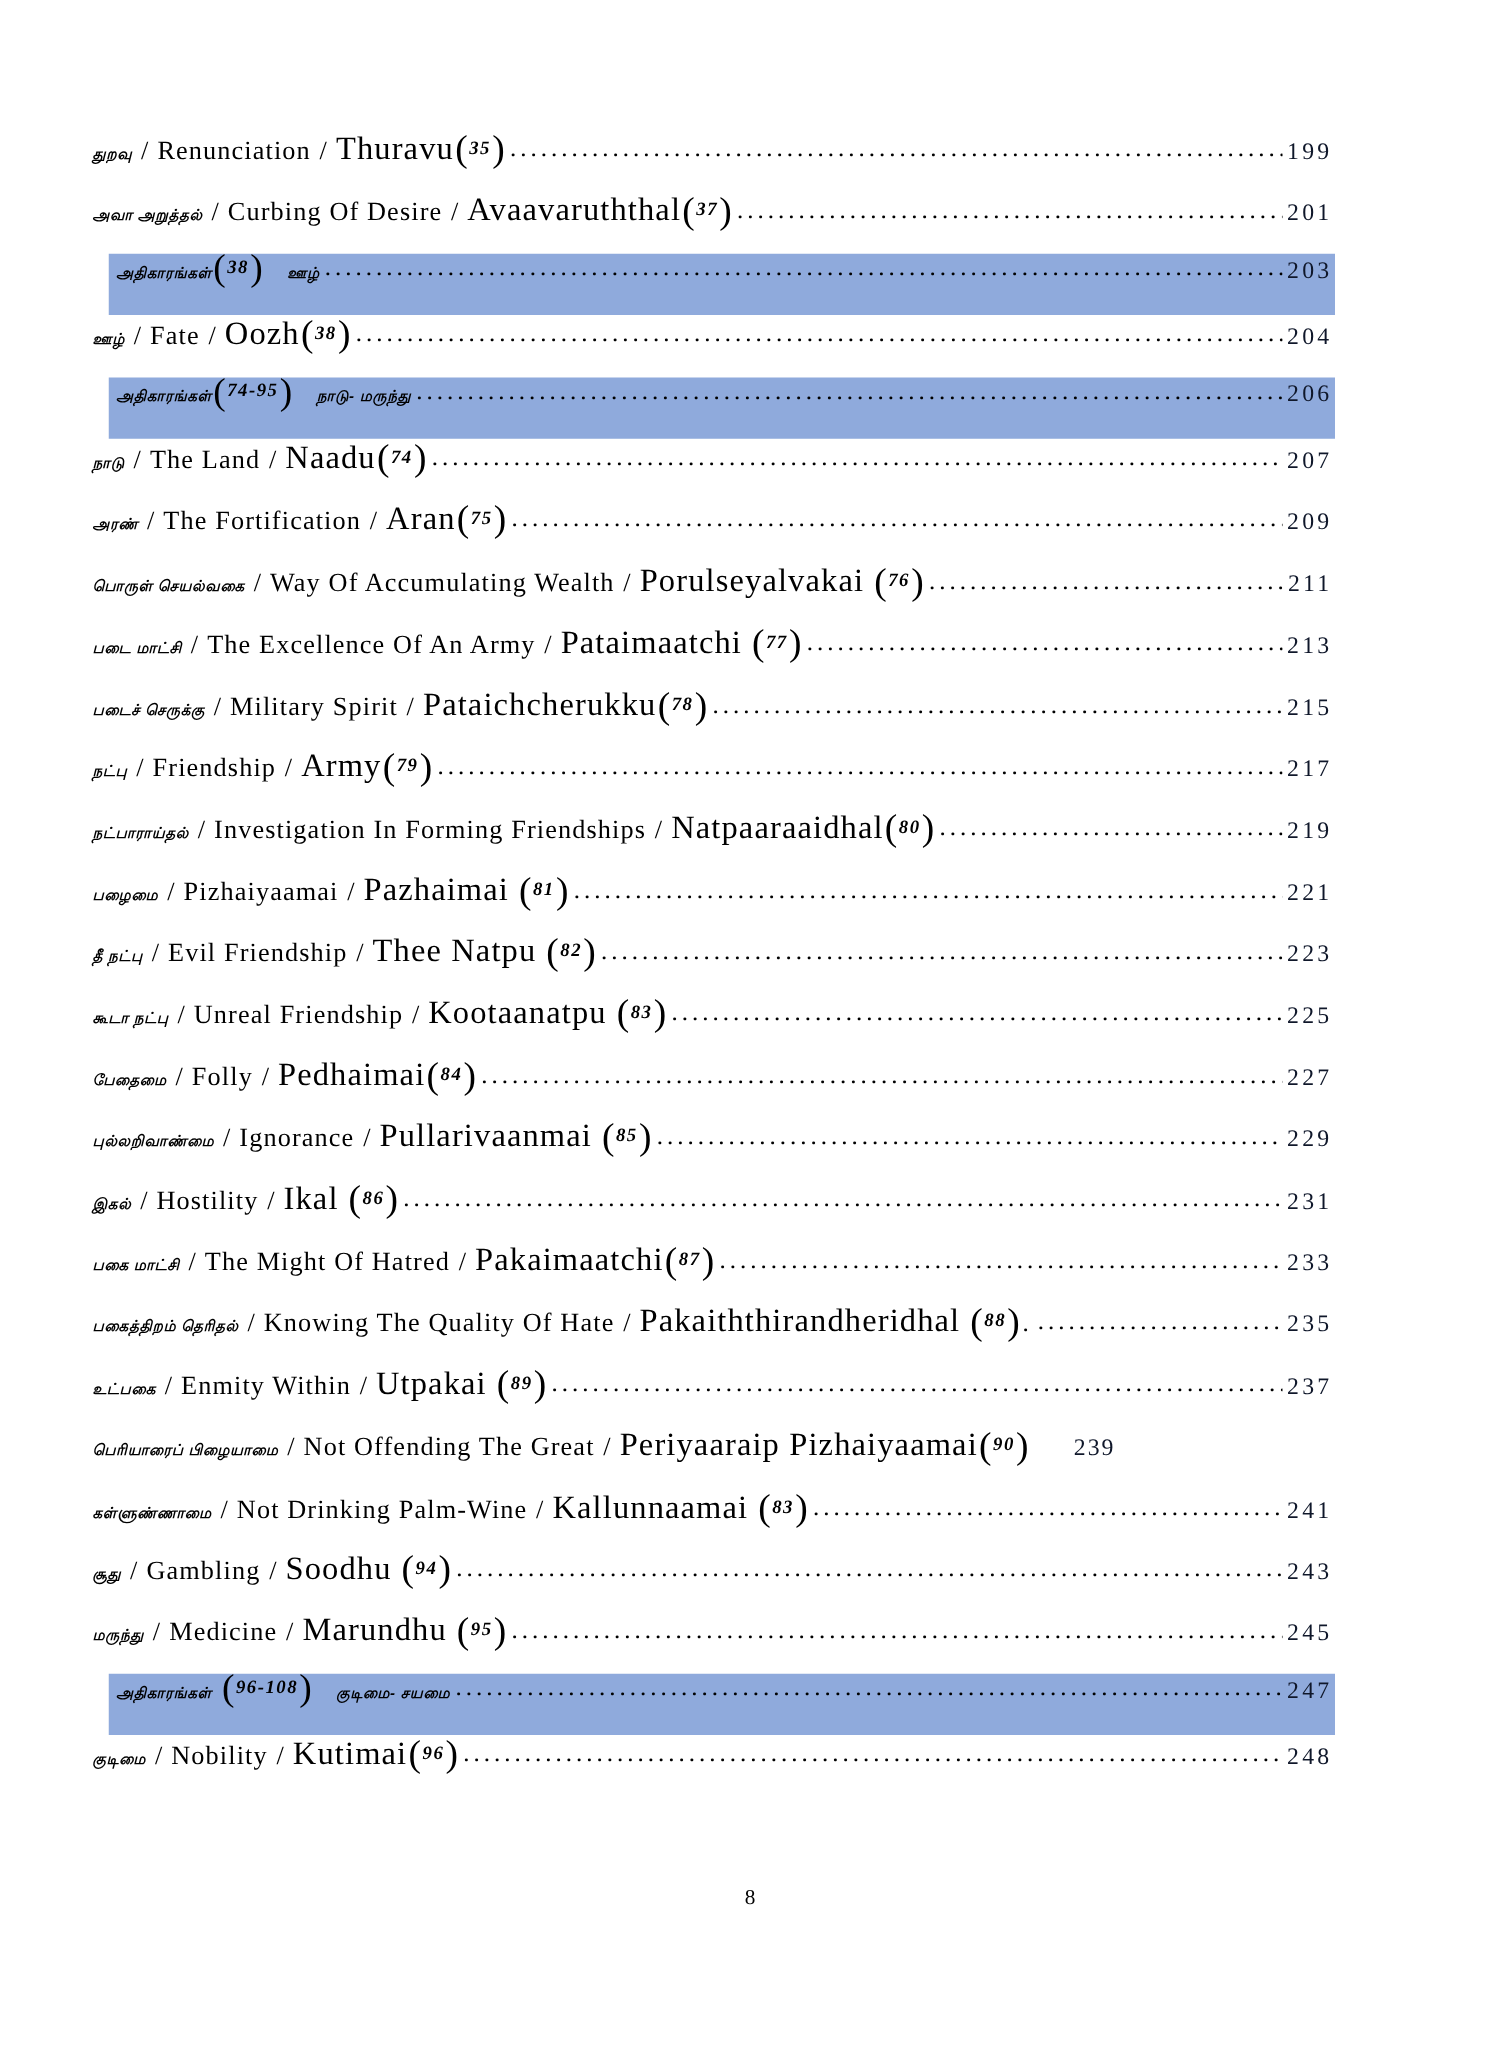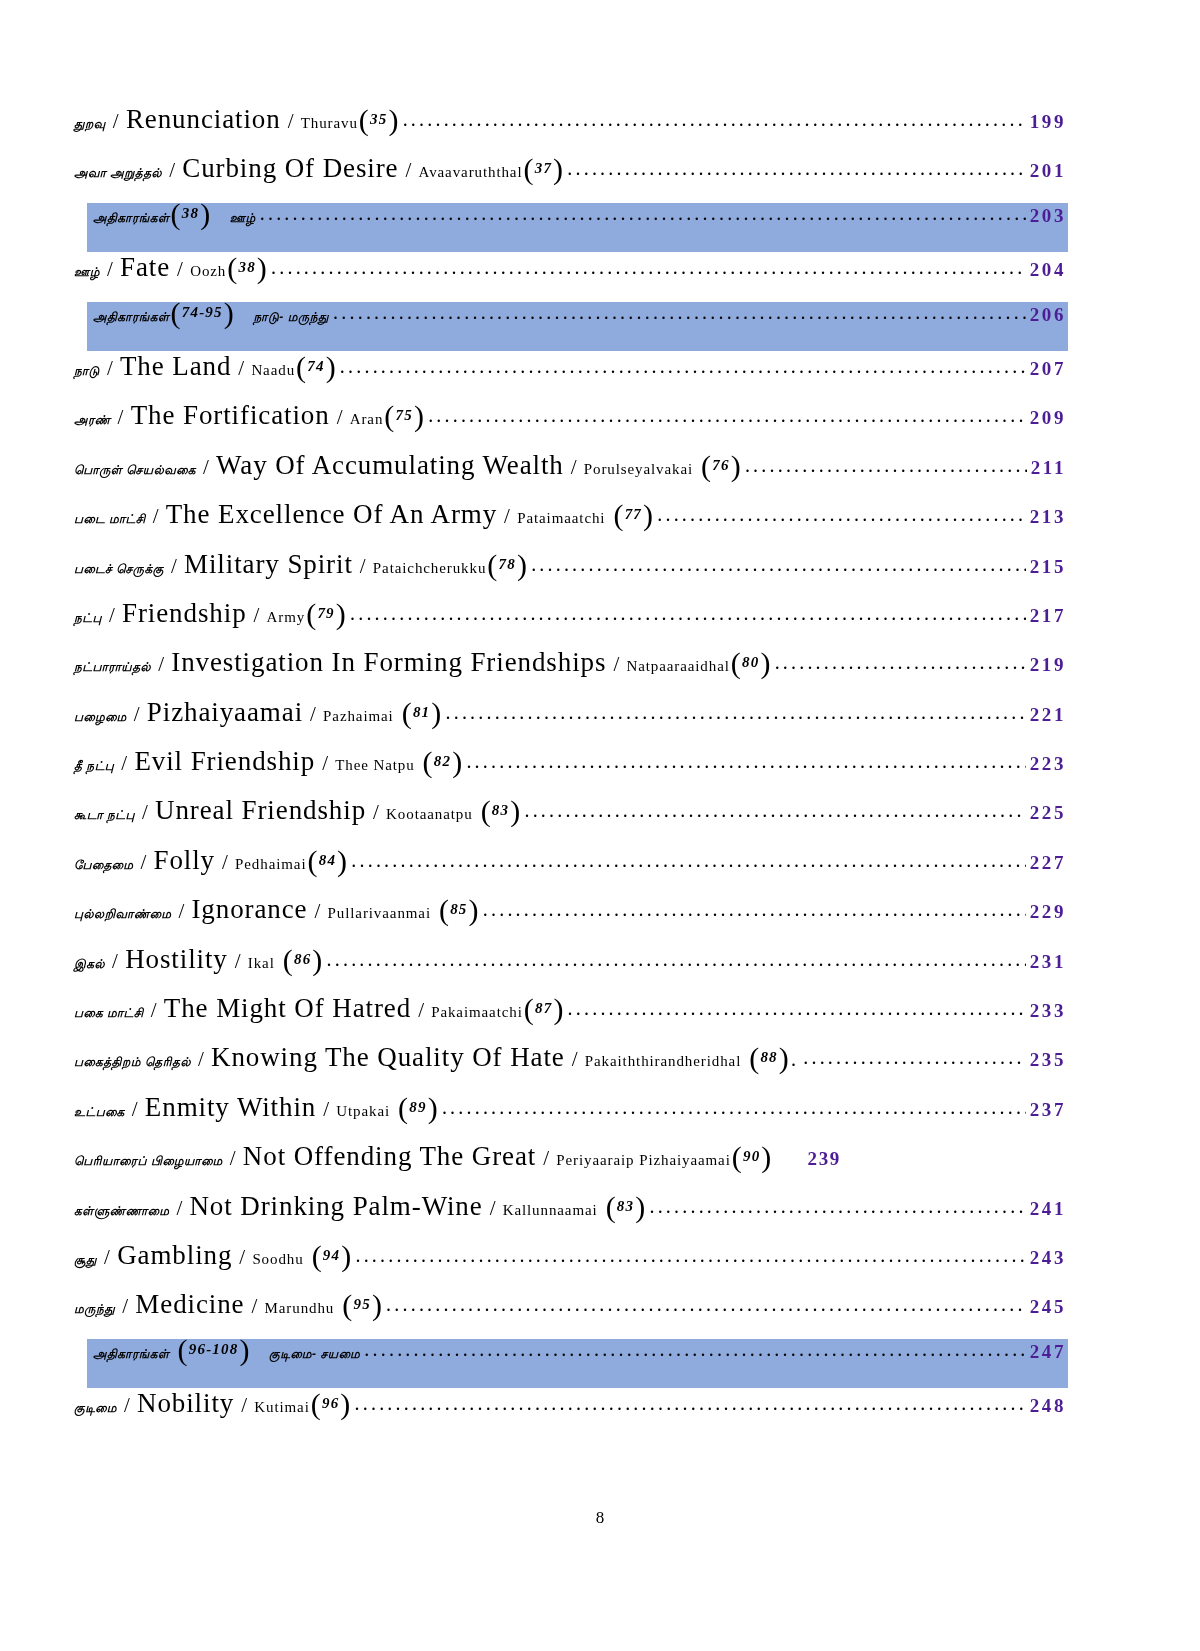--- a/index.html
+++ b/index.html
@@ -54,27 +54,27 @@
     color: #000;
   }
   .sep {
     font-family: "Liberation Serif", "DejaVu Serif", serif;
     font-size: 21px;
     padding: 0 7px;
     color: #000;
   }
   .en {
     font-family: "Liberation Serif", "DejaVu Serif", serif;
-    font-size: 27px;
+    font-size: 21px;
     letter-spacing: 0.9px;
     color: #000;
   }
   .rom {
     font-family: "Liberation Serif", "DejaVu Serif", serif;
-    font-size: 15px;
+    font-size: 26px;
     letter-spacing: 0.9px;
     color: #000;
   }
   .num {
     font-family: Liberation Serif, serif;
     font-weight: 700;
     font-style: italic;
     font-size: 15px;
     letter-spacing: 1.2px;
     position: relative;
@@ -106,25 +106,25 @@
     margin: 0 4px 0 4px;
     position: relative;
     top: -2px;
   }
   .leader::before {
     content: "........................................................................................................................";
   }
   .pageno {
     flex: 0 0 auto;
     font-family: "Liberation Serif", "DejaVu Serif", serif;
-    font-weight: 700;
+    font-weight: 400;
     font-size: 19px;
     letter-spacing: 2.6px;
     text-align: left;
-    color: #4c1d95;
+    color: #0f172a;
     padding-right: 2px;
   }
   .toc-row.nogap .pageno { letter-spacing: 1.6px; padding-left: 36px; }
   .dotsep {
     font-size: 20px;
     padding: 0 3px 0 2px;
   }
   .footer {
     position: absolute;
     left: 0;

